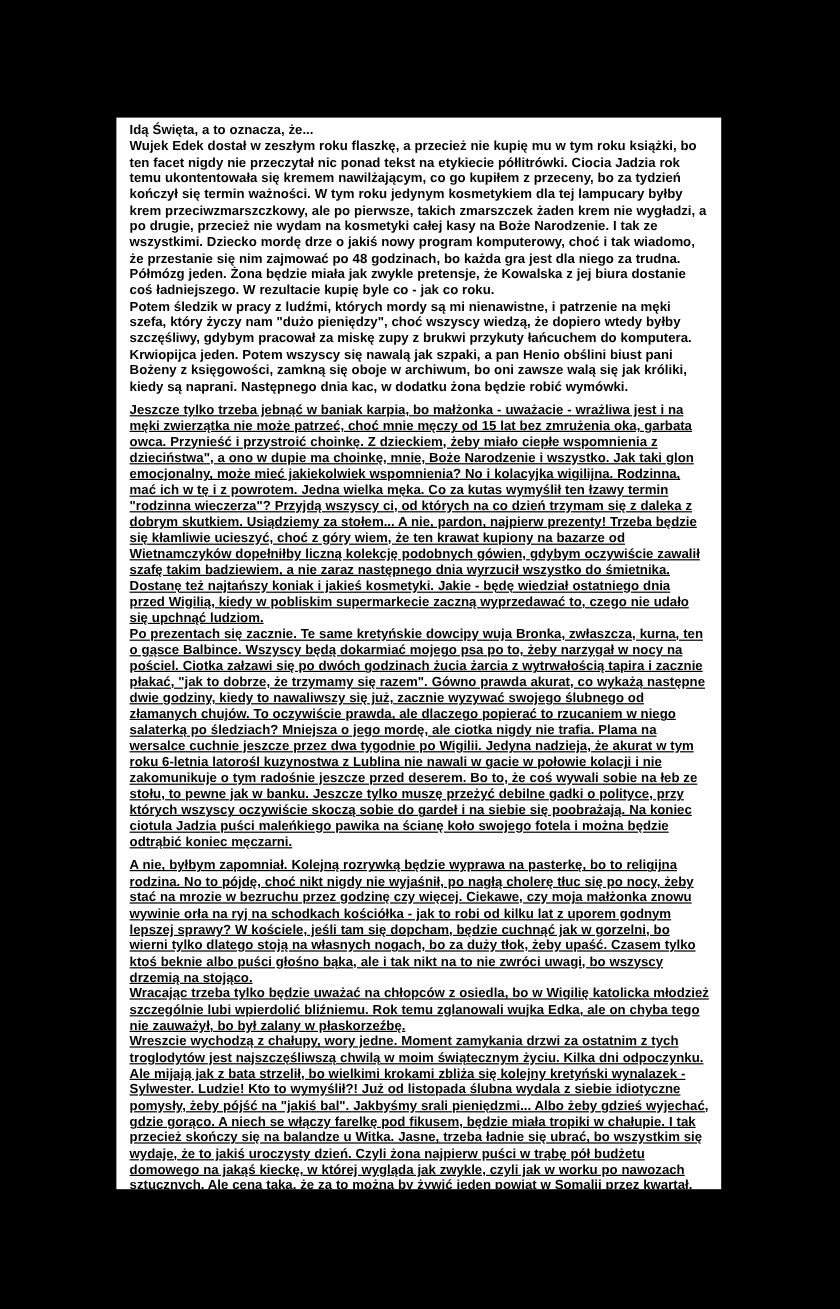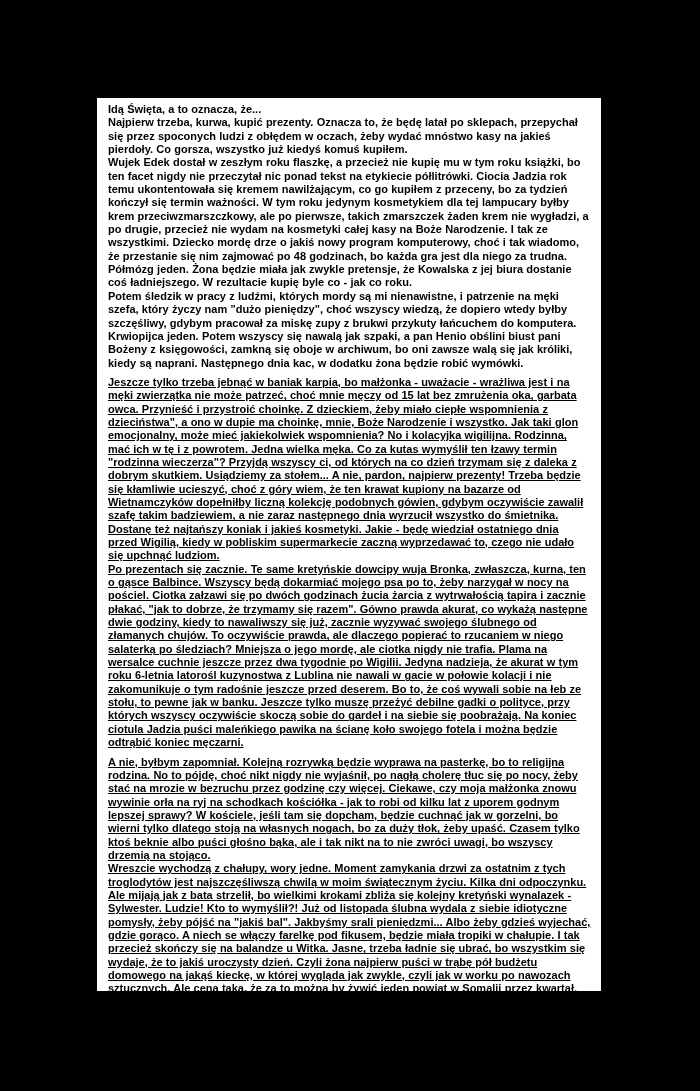--- a/index.html
+++ b/index.html
@@ -45,28 +45,28 @@
   }
 </style>
 </head>
 <body>
 
 <div class="canvas">
   <div class="sheet">
     <div class="doc-text">
         <div class="paragraph">
           <div class="segment">Idą Święta, a to oznacza, że...</div>
-          <div class="segment">Najpierw trzeba, kurwa, kupić prezenty. Oznacza to, że będę latał po sklepach, przepychał się przez spoconych ludzi z obłędem w oczach, żeby wydać mnóstwo kasy na jakieś pierdoły. Co gorsza, wszystko już kiedyś komuś kupiłem.</div>
           <div class="segment">Wujek Edek dostał w zeszłym roku flaszkę, a przecież nie kupię mu w tym roku książki, bo ten facet nigdy nie przeczytał nic ponad tekst na etykiecie półlitrówki. Ciocia Jadzia rok temu ukontentowała się kremem nawilżającym, co go kupiłem z przeceny, bo za tydzień kończył się termin ważności. W tym roku jedynym kosmetykiem dla tej lampucary byłby krem przeciwzmarszczkowy, ale po pierwsze, takich zmarszczek żaden krem nie wygładzi, a po drugie, przecież nie wydam na kosmetyki całej kasy na Boże Narodzenie. I tak ze wszystkimi. Dziecko mordę drze o jakiś nowy program komputerowy, choć i tak wiadomo, że przestanie się nim zajmować po 48 godzinach, bo każda gra jest dla niego za trudna. Półmózg jeden. Żona będzie miała jak zwykle pretensje, że Kowalska z jej biura dostanie coś ładniejszego. W rezultacie kupię byle co - jak co roku.</div>
           <div class="segment">Potem śledzik w pracy z ludźmi, których mordy są mi nienawistne, i patrzenie na męki szefa, który życzy nam "dużo pieniędzy", choć wszyscy wiedzą, że dopiero wtedy byłby szczęśliwy, gdybym pracował za miskę zupy z brukwi przykuty łańcuchem do komputera. Krwiopijca jeden. Potem wszyscy się nawalą jak szpaki, a pan Henio obślini biust pani Bożeny z księgowości, zamkną się oboje w archiwum, bo oni zawsze walą się jak króliki, kiedy są naprani. Następnego dnia kac, w dodatku żona będzie robić wymówki.</div>
         </div>
         <div class="paragraph">
           <div class="segment">Jeszcze tylko trzeba jebnąć w baniak karpia, bo małżonka - uważacie - wrażliwa jest i na męki zwierzątka nie może patrzeć, choć mnie męczy od 15 lat bez zmrużenia oka, garbata owca. Przynieść i przystroić choinkę. Z dzieckiem, żeby miało ciepłe wspomnienia z dzieciństwa", a ono w dupie ma choinkę, mnie, Boże Narodzenie i wszystko. Jak taki glon emocjonalny, może mieć jakiekolwiek wspomnienia? No i kolacyjka wigilijna. Rodzinna, mać ich w tę i z powrotem. Jedna wielka męka. Co za kutas wymyślił ten łzawy termin "rodzinna wieczerza"? Przyjdą wszyscy ci, od których na co dzień trzymam się z daleka z dobrym skutkiem. Usiądziemy za stołem... A nie, pardon, najpierw prezenty! Trzeba będzie się kłamliwie ucieszyć, choć z góry wiem, że ten krawat kupiony na bazarze od Wietnamczyków dopełniłby liczną kolekcję podobnych gówien, gdybym oczywiście zawalił szafę takim badziewiem, a nie zaraz następnego dnia wyrzucił wszystko do śmietnika. Dostanę też najtańszy koniak i jakieś kosmetyki. Jakie - będę wiedział ostatniego dnia przed Wigilią, kiedy w pobliskim supermarkecie zaczną wyprzedawać to, czego nie udało się upchnąć ludziom.</div>
           <div class="segment">Po prezentach się zacznie. Te same kretyńskie dowcipy wuja Bronka, zwłaszcza, kurna, ten o gąsce Balbince. Wszyscy będą dokarmiać mojego psa po to, żeby narzygał w nocy na pościel. Ciotka załzawi się po dwóch godzinach żucia żarcia z wytrwałością tapira i zacznie płakać, "jak to dobrze, że trzymamy się razem". Gówno prawda akurat, co wykażą następne dwie godziny, kiedy to nawaliwszy się już, zacznie wyzywać swojego ślubnego od złamanych chujów. To oczywiście prawda, ale dlaczego popierać to rzucaniem w niego salaterką po śledziach? Mniejsza o jego mordę, ale ciotka nigdy nie trafia. Plama na wersalce cuchnie jeszcze przez dwa tygodnie po Wigilii. Jedyna nadzieja, że akurat w tym roku 6-letnia latorośl kuzynostwa z Lublina nie nawali w gacie w połowie kolacji i nie zakomunikuje o tym radośnie jeszcze przed deserem. Bo to, że coś wywali sobie na łeb ze stołu, to pewne jak w banku. Jeszcze tylko muszę przeżyć debilne gadki o polityce, przy których wszyscy oczywiście skoczą sobie do gardeł i na siebie się poobrażają. Na koniec ciotula Jadzia puści maleńkiego pawika na ścianę koło swojego fotela i można będzie odtrąbić koniec męczarni.</div>
         </div>
         <div class="paragraph">
           <div class="segment">A nie, byłbym zapomniał. Kolejną rozrywką będzie wyprawa na pasterkę, bo to religijna rodzina. No to pójdę, choć nikt nigdy nie wyjaśnił, po nagłą cholerę tłuc się po nocy, żeby stać na mrozie w bezruchu przez godzinę czy więcej. Ciekawe, czy moja małżonka znowu wywinie orła na ryj na schodkach kościółka - jak to robi od kilku lat z uporem godnym lepszej sprawy? W kościele, jeśli tam się dopcham, będzie cuchnąć jak w gorzelni, bo wierni tylko dlatego stoją na własnych nogach, bo za duży tłok, żeby upaść. Czasem tylko ktoś beknie albo puści głośno bąka, ale i tak nikt na to nie zwróci uwagi, bo wszyscy drzemią na stojąco.</div>
+          <div class="segment">Wracając trzeba tylko będzie uważać na chłopców z osiedla, bo w Wigilię katolicka młodzież szczególnie lubi wpierdolić bliźniemu. Rok temu zglanowali wujka Edka, ale on chyba tego nie zauważył, bo był zalany w płaskorzeźbę.</div>
           <div class="segment">Wreszcie wychodzą z chałupy, wory jedne. Moment zamykania drzwi za ostatnim z tych troglodytów jest najszczęśliwszą chwilą w moim świątecznym życiu. Kilka dni odpoczynku.</div>
           <div class="segment">Ale mijają jak z bata strzelił, bo wielkimi krokami zbliża się kolejny kretyński wynalazek - Sylwester. Ludzie! Kto to wymyślił?! Już od listopada ślubna wydala z siebie idiotyczne pomysły, żeby pójść na "jakiś bal". Jakbyśmy srali pieniędzmi... Albo żeby gdzieś wyjechać, gdzie gorąco. A niech se włączy farelkę pod fikusem, będzie miała tropiki w chałupie. I tak przecież skończy się na balandze u Witka. Jasne, trzeba ładnie się ubrać, bo wszystkim się wydaje, że to jakiś uroczysty dzień. Czyli żona najpierw puści w trąbę pół budżetu domowego na jakąś kieckę, w której wygląda jak zwykle, czyli jak w worku po nawozach sztucznych. Ale cena taka, że za to można by żywić jeden powiat w Somalii przez kwartał. Ja się wbijam w garnitur, bo europejska cywilizacja wymyśliła, że mężczyzna wygląda dobrze, gdy wdzieje na siebie marynarę, co pije pod pachami. Pod szyją zawiążę sobie kolorowy postronek. I tak mam przewagę, bo prysnę na dziób jakąś wodę kolońską i jazda, a małżonka kładzie sobie tapety tyle, że palec w to wchodzi do pierwszego stawu, a daje rezultat mumii Tutenchamona zaraz przed konserwacją. I zajmuje ze trzy godziny. Łazienka, oczywiście, zajęta i wszyscy pozostali domownicy mogą szczać do zlewu, jak mają potrzebę, albo niech zdychają na uremię.</div>
         </div>
       </div>
   </div>
 </div>
 
 </body></html>

